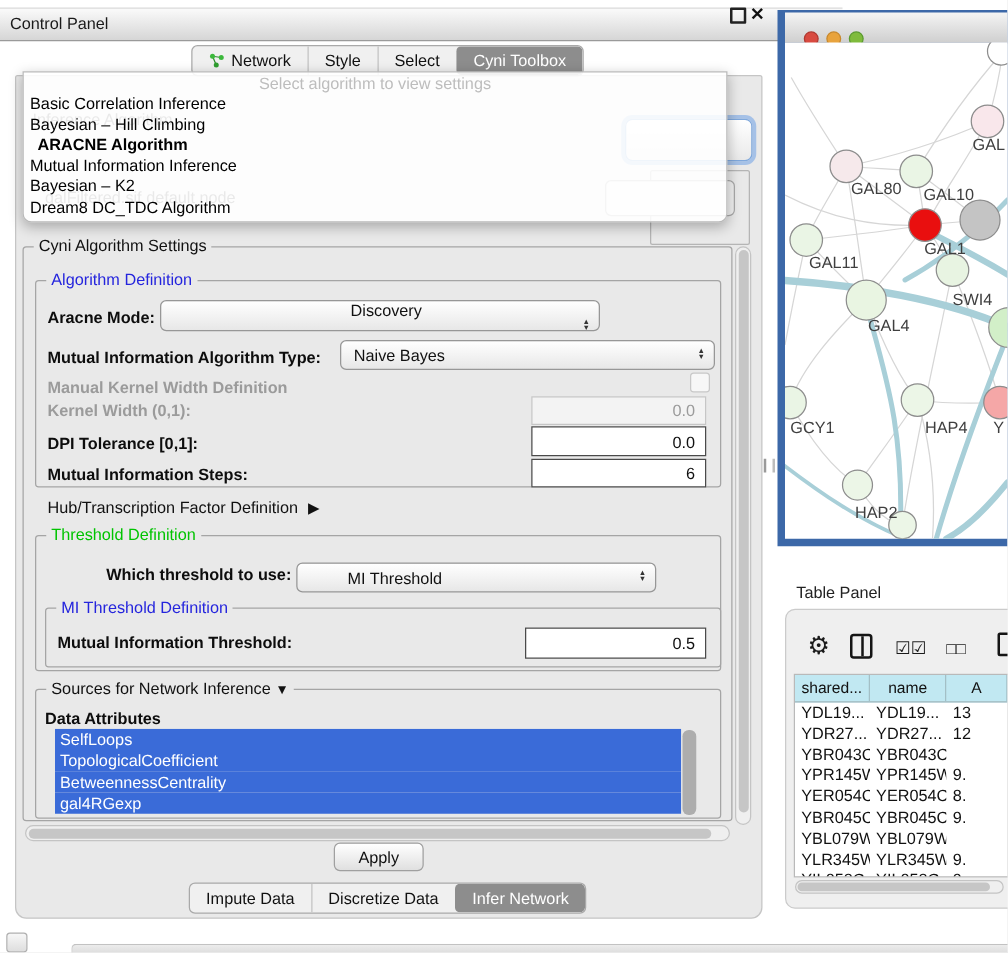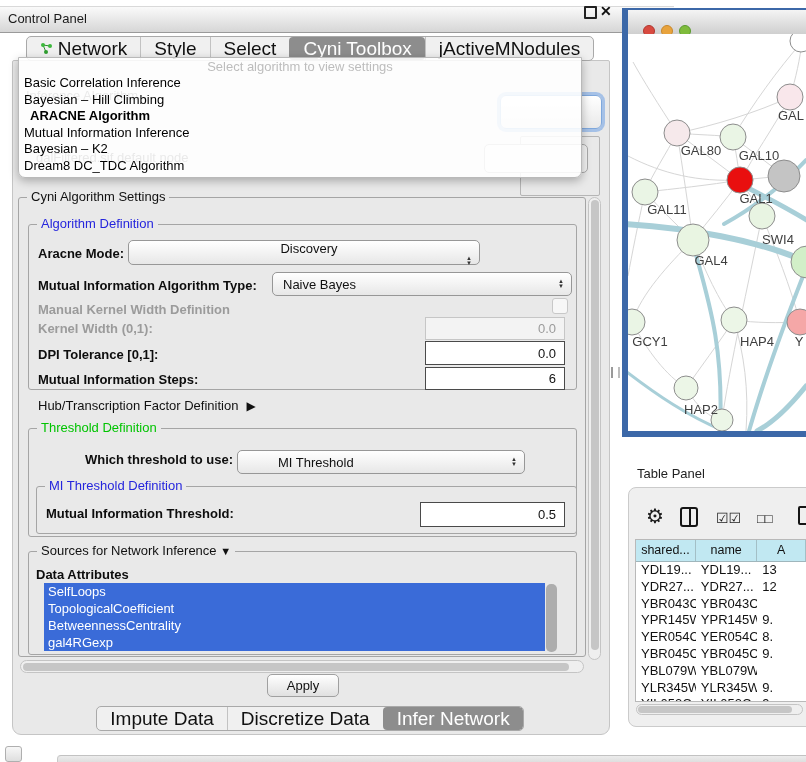--- a/index.html
+++ b/index.html
@@ -11,21 +11,21 @@
     background:linear-gradient(#fafafa,#d6d6d6);
     border-top:1px solid #d9d9d9;border-bottom:1px solid #9a9a9a;}
   .titlebar .t{position:absolute;left:8px;top:4px;font-size:13px;color:#1a1a1a;}
   .float-ic{position:absolute;left:584px;top:6px;width:9px;height:9px;border:2px solid #222;border-radius:1px;}
   .close-ic{position:absolute;left:600px;top:3px;font-size:14px;font-weight:bold;color:#111;}
   .content-frame{left:12px;top:60px;width:598px;height:675px;background:#e9e9e9;
     border:1px solid #c5c5c5;border-radius:2px 2px 9px 9px;box-sizing:border-box;}
   
   .tabbar{display:flex;justify-content:center;width:620px;left:0;}
   .tabgrp{display:flex;border:1px solid #a9a9a9;border-radius:5px;background:#f0f0f0;height:23px;overflow:hidden;}
-  .tab{padding:0 13px;line-height:23px;font-size:19px;color:#111;border-left:1px solid #c2c2c2;
+  .tab{padding:0 13px;line-height:23px;font-size:13px;color:#111;border-left:1px solid #c2c2c2;
        display:flex;align-items:center;gap:5px;white-space:nowrap;text-align:center;}
   .tab:first-child{border-left:none;}
   .tab.active{background:#8d8d8d;color:#fff;border-radius:4px;border-left-color:transparent;}
   
   .grp{position:absolute;border:1px solid #a5a5a5;border-radius:3px;box-sizing:border-box;}
   .gt{position:absolute;top:-9px;left:8px;background:#e9e9e9;padding:0 4px;font-size:13px;white-space:nowrap;}
   .bl{position:absolute;font-weight:bold;font-size:13px;color:#0d0d0d;white-space:nowrap;}
   .gl{position:absolute;font-weight:bold;font-size:13px;color:#9b9b9b;white-space:nowrap;}
   .combo{position:absolute;background:linear-gradient(#ffffff,#e7e7e7);border:1px solid #979797;
     border-radius:5px;display:flex;align-items:center;padding-left:10px;box-sizing:border-box;font-size:13px;}
@@ -99,23 +99,20 @@
 <span>Network</span>
       </div>
       <div class="tab">
         <span>Style</span>
       </div>
       <div class="tab">
         <span>Select</span>
       </div>
       <div class="tab active">
         <span>Cyni Toolbox</span>
-      </div>
-      <div class="tab">
-        <span>jActiveMNodules</span>
       </div>
     </div>
 </div>
 
 <div class="ghost" style="left:26px;top:88px;">Inference Algorithm</div>
 <div class="ghost" style="left:36px;top:150px;">galFiltered.sif default node</div>
 <div class="abs" style="left:520px;top:136px;width:78px;height:58px;border:1px solid #b5b5b5;border-radius:2px;z-index:1;"></div>
 <div class="abs" style="left:500px;top:95px;width:100px;height:32px;border:1px solid #7fa8dc;border-radius:6px;
      background:linear-gradient(#ffffff,#e9e9e9);box-shadow:0 0 0 3px rgba(110,160,230,0.55);z-index:2;"></div>
 <div class="abs" style="left:484px;top:144px;width:102px;height:27px;border:1px solid #a9a9a9;border-radius:5px;

